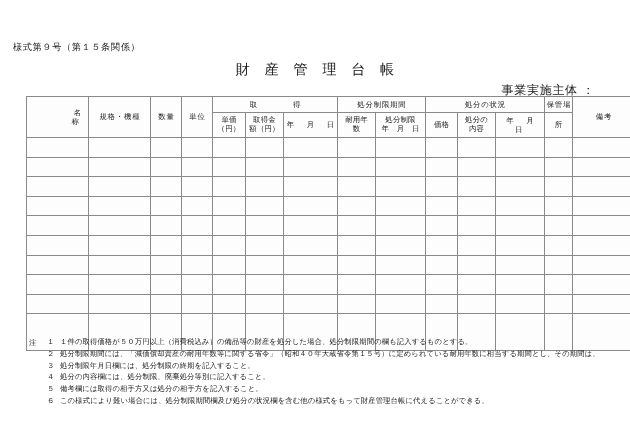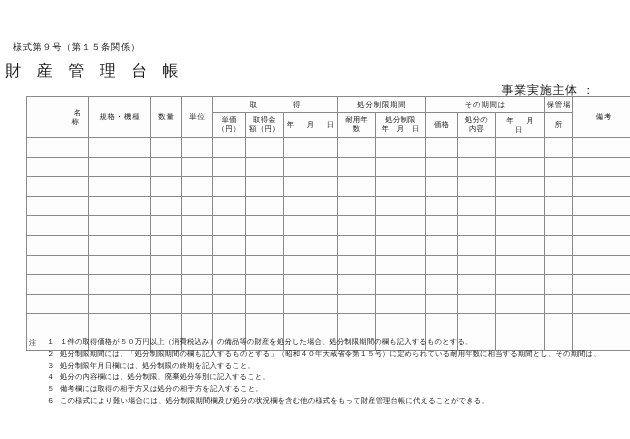--- a/index.html
+++ b/index.html
@@ -30,22 +30,22 @@
     top: 41px;
     font-size: 9.2px;
     letter-spacing: 0.6px;
     white-space: nowrap;
   }
   .doc-title {
     position: absolute;
     left: 0;
     right: 0;
     top: 61px;
-    text-align: left;
-    font-size: 16px;
+    text-align: center;
+    font-size: 14px;
     letter-spacing: 5.2px;
     text-indent: 5.2px;
     white-space: nowrap;
   }
   .entity-line {
     position: absolute;
     right: 35px;
     top: 82px;
     font-size: 12px;
     letter-spacing: 0.7px;
@@ -175,21 +175,21 @@
         <col style="width:62px">
       </colgroup>
       <thead>
         <tr>
           <th class="grp wide-name" rowspan="2">名　　称</th>
           <th class="grp tight" rowspan="2">規格・機種</th>
           <th class="grp tight" rowspan="2">数量</th>
           <th class="grp tight" rowspan="2">単位</th>
           <th class="grp" colspan="3">取　　　得</th>
           <th class="grp tight" colspan="2">処分制限期間</th>
-          <th class="grp tight" colspan="3">その期間は</th>
+          <th class="grp tight" colspan="3">処分の状況</th>
           <th class="grp tight">保管場</th>
           <th class="grp tight" rowspan="2">備考</th>
         </tr>
         <tr>
           <th class="sub">
             <span class="stack">単価</span>
             <span class="stack">（円）</span>
           </th>
           <th class="sub">
             <span class="stack">取得金</span>
@@ -380,21 +380,21 @@
 
   <div class="notes">
     <span class="notes-label">注</span>
     <div id="notes-list">
         <div class="note-row">
           <span class="note-num">１</span>
           <span class="note-text">１件の取得価格が５０万円以上（消費税込み）の備品等の財産を処分した場合、処分制限期間の欄も記入するものとする。</span>
         </div>
         <div class="note-row">
           <span class="note-num">２</span>
-          <span class="note-text">処分制限期間には、「処分制限期間の欄も記入するものとする」（昭和４０年大蔵省令第１５号）に定められている耐用年数に相当する期間とし、その期間は、</span>
+          <span class="note-text">処分制限期間には、「減価償却資産の耐用年数等に関する省令」（昭和４０年大蔵省令第１５号）に定められている耐用年数に相当する期間とし、その期間は、</span>
         </div>
         <div class="note-row">
           <span class="note-num">３</span>
           <span class="note-text">処分制限年月日欄には、処分制限の終期を記入すること。</span>
         </div>
         <div class="note-row">
           <span class="note-num">４</span>
           <span class="note-text">処分の内容欄には、処分制限、廃棄処分等別に記入すること。</span>
         </div>
         <div class="note-row">

